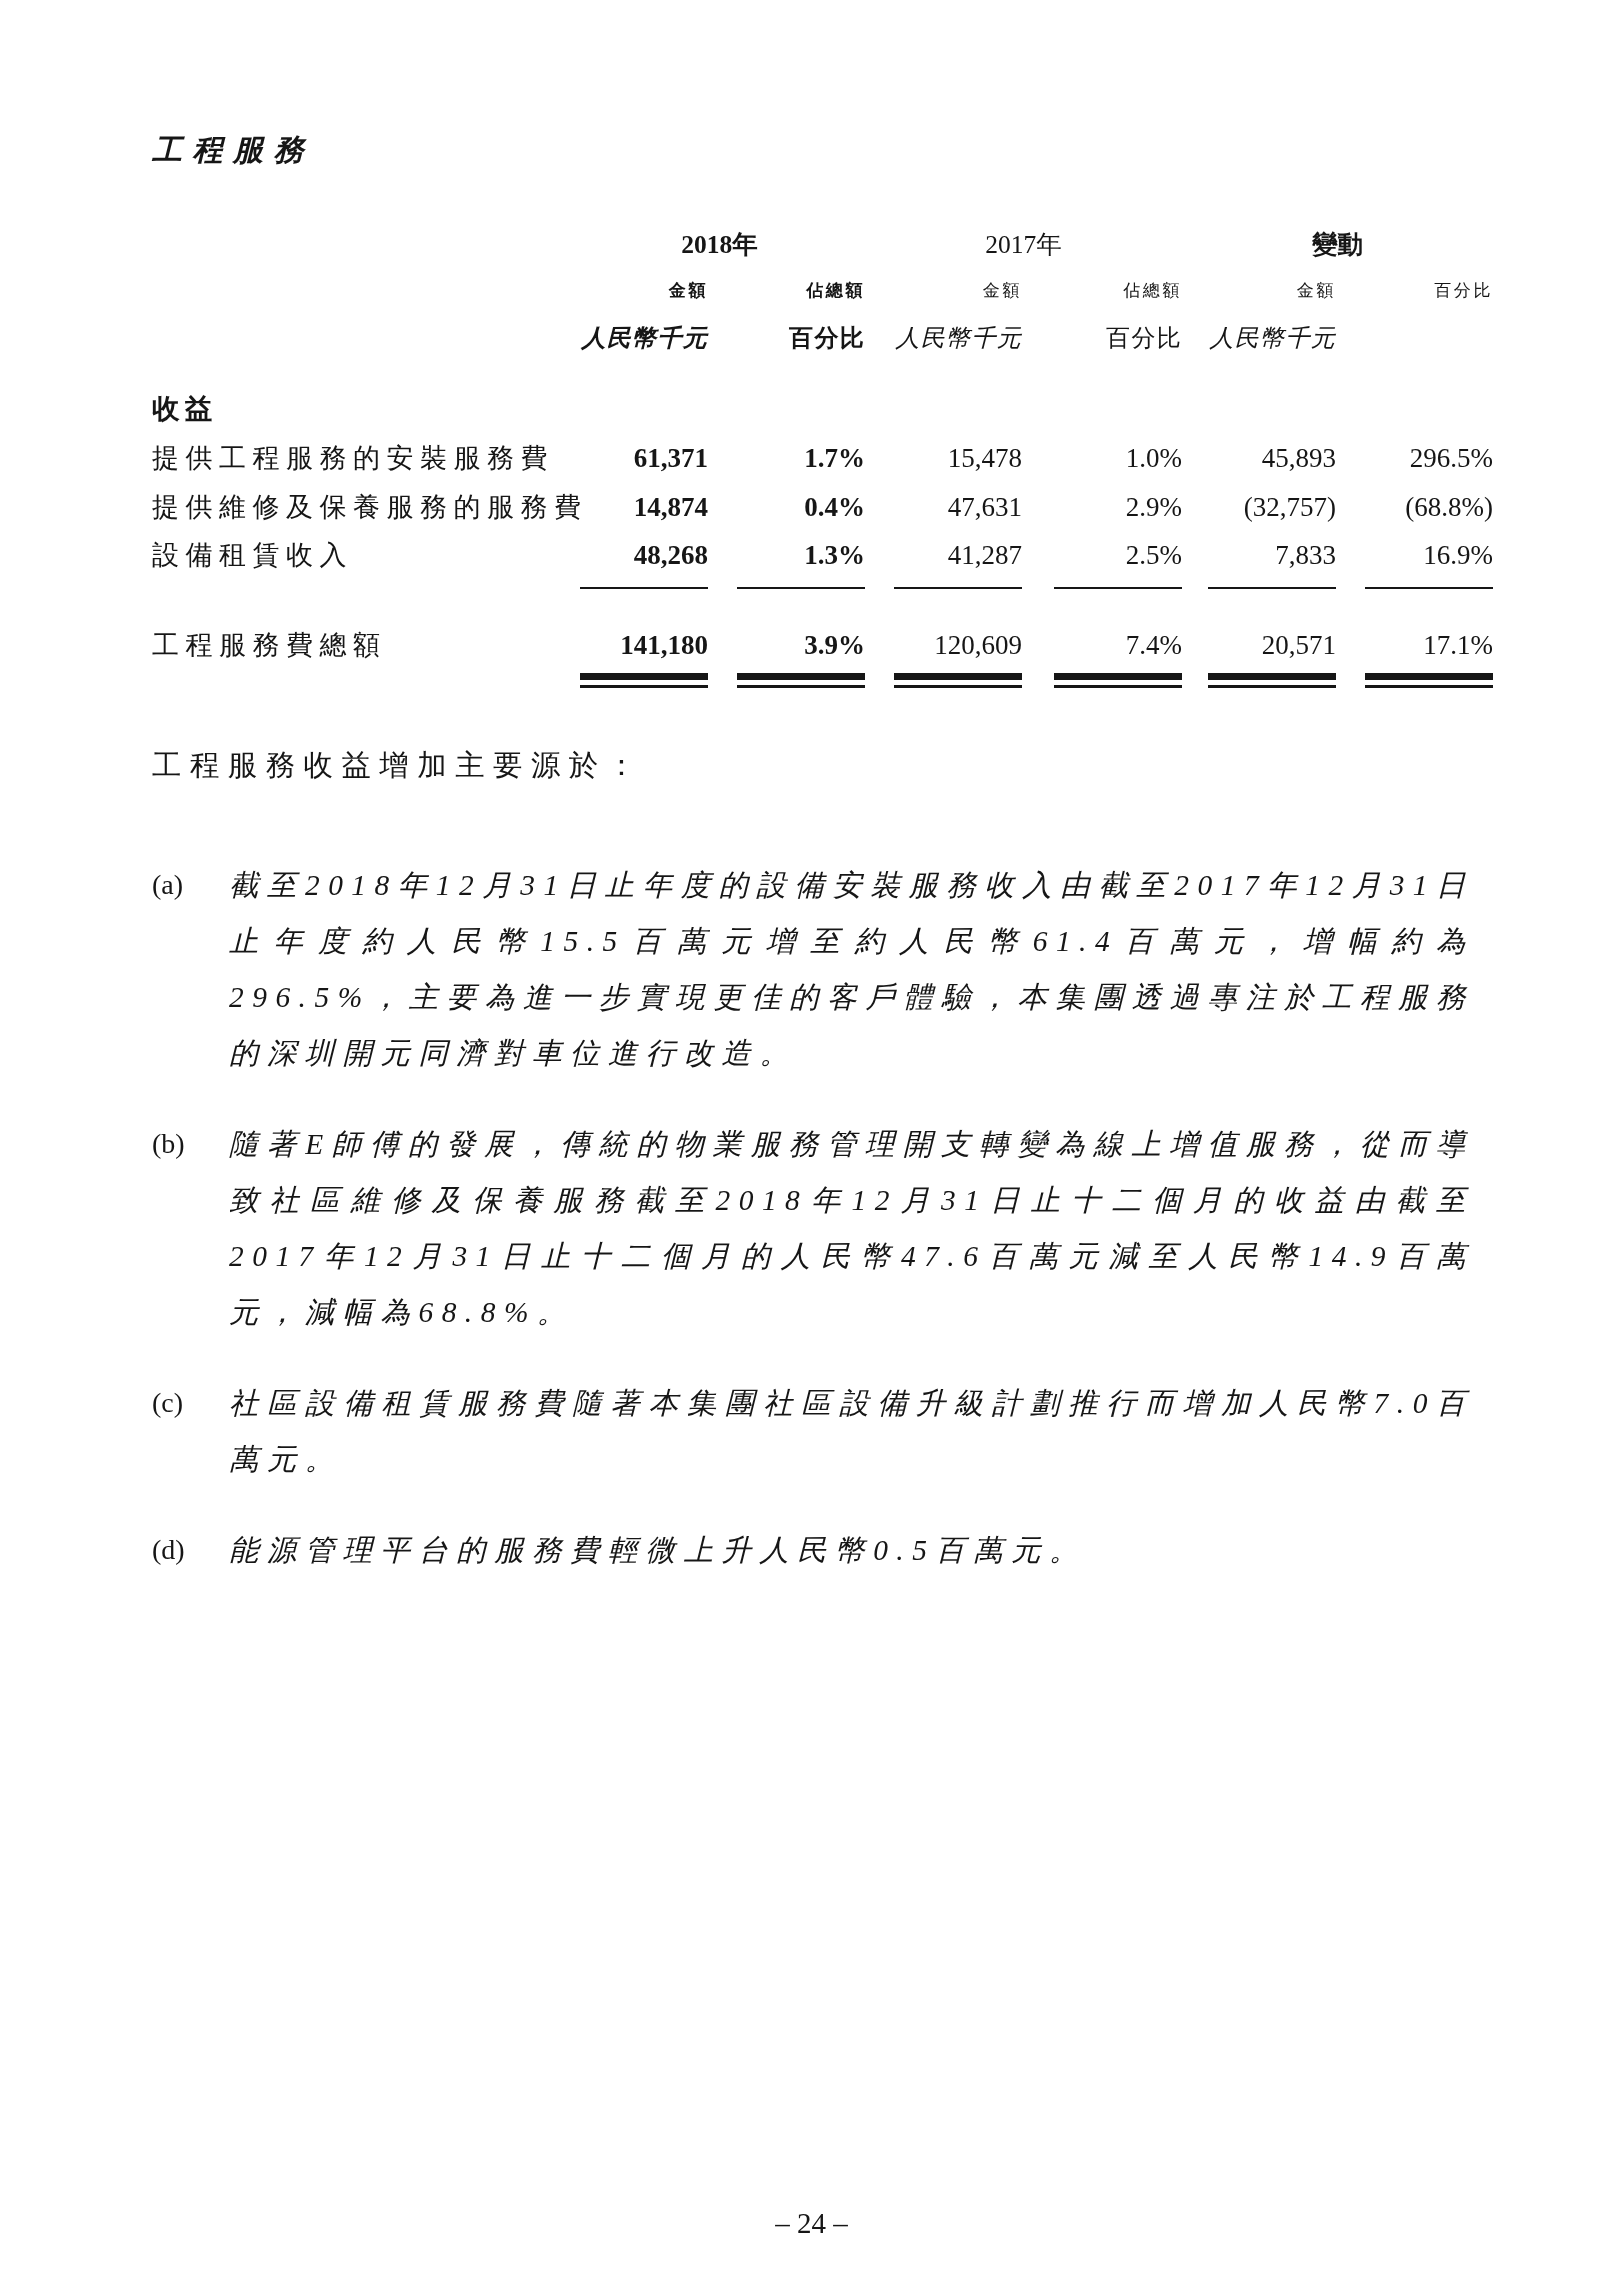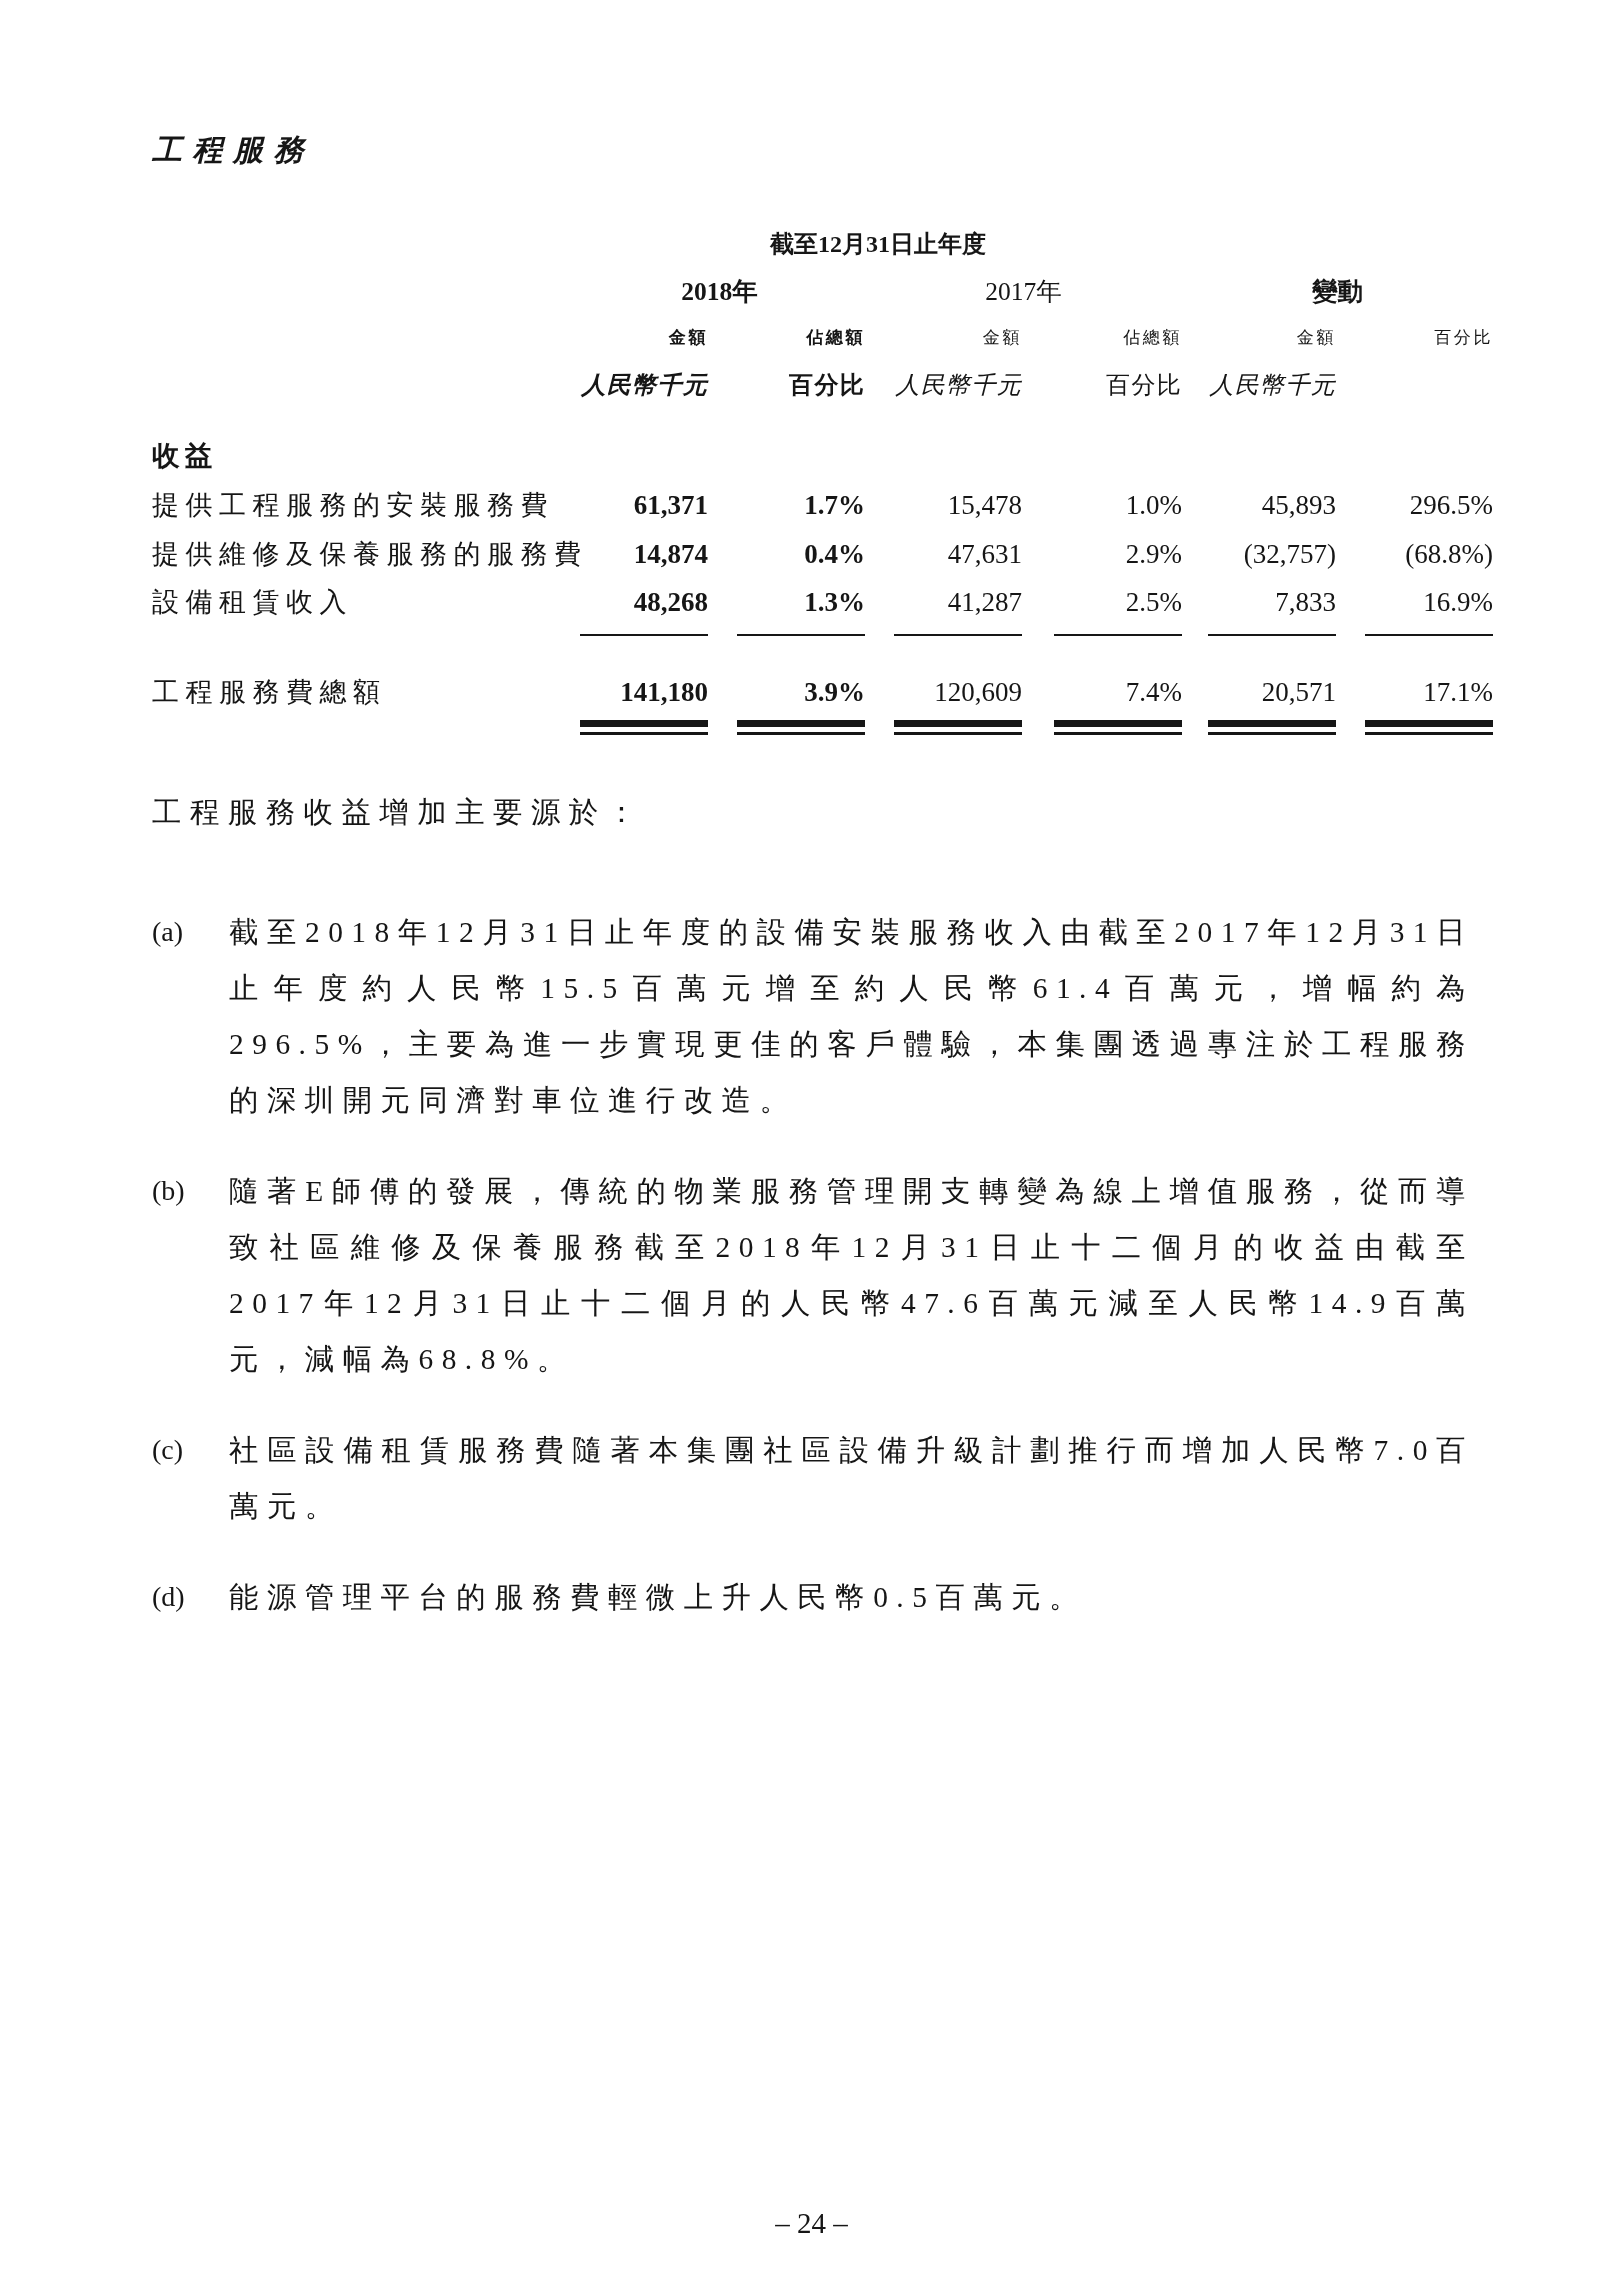--- a/index.html
+++ b/index.html
@@ -116,20 +116,21 @@
     line-height: 56px;
     letter-spacing: 0;
   }
   .item-text {
     flex: 1 1 auto;
     font-size: 29.4px;
     line-height: 56px;
     letter-spacing: 8.5px;
     text-align: justify;
     text-justify: inter-character;
+    font-style: italic;
   }
 
   
   .page-number {
     position: absolute;
     left: 0;
     right: 0;
     top: 2207px;
     text-align: center;
     font-size: 29px;
@@ -149,25 +150,20 @@
         <colgroup>
           <col style="width:422px">
           <col style="width:134px">
           <col style="width:157px">
           <col style="width:157px">
           <col style="width:160px">
           <col style="width:154px">
           <col style="width:157px">
         </colgroup>
         <thead>
-          <tr class="period-row">
-            <td></td>
-            <td colspan="4" class="center b">截至12月31日止年度</td>
-            <td colspan="2"></td>
-          </tr>
           <tr class="year-row">
             <td></td>
             <td colspan="2" class="center b">2018年</td>
             <td colspan="2" class="center">2017年</td>
             <td colspan="2" class="center b">變動</td>
           </tr>
           <tr class="subhead-row">
             <td></td>
             <td class="val b">金額</td>
             <td class="val b">佔總額</td>

